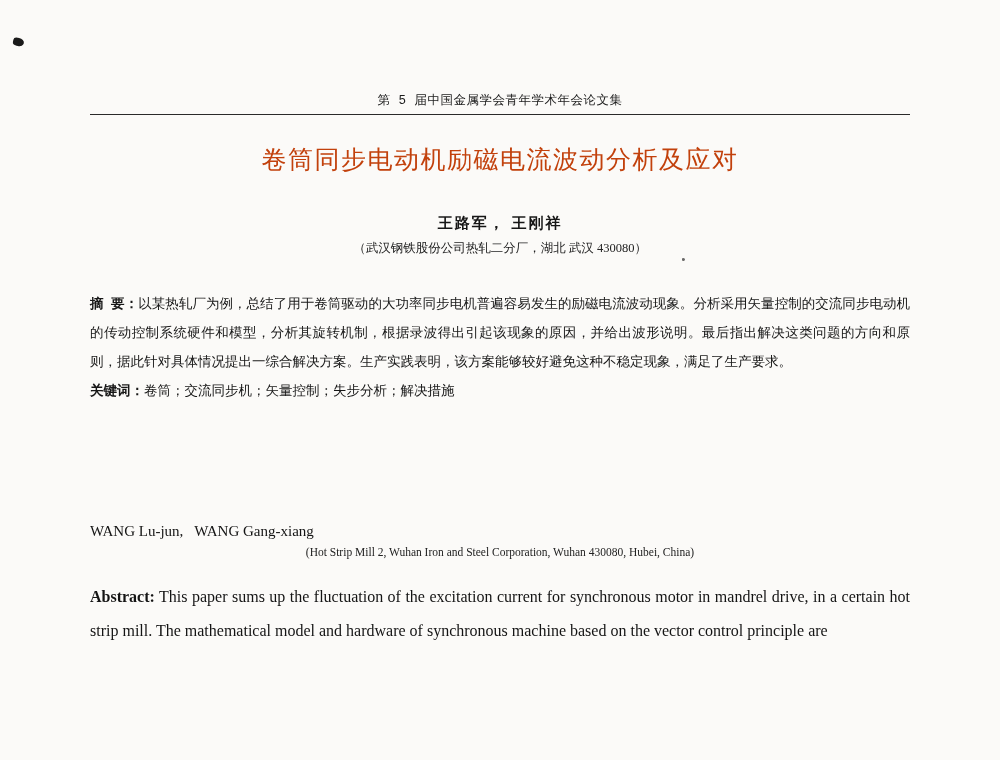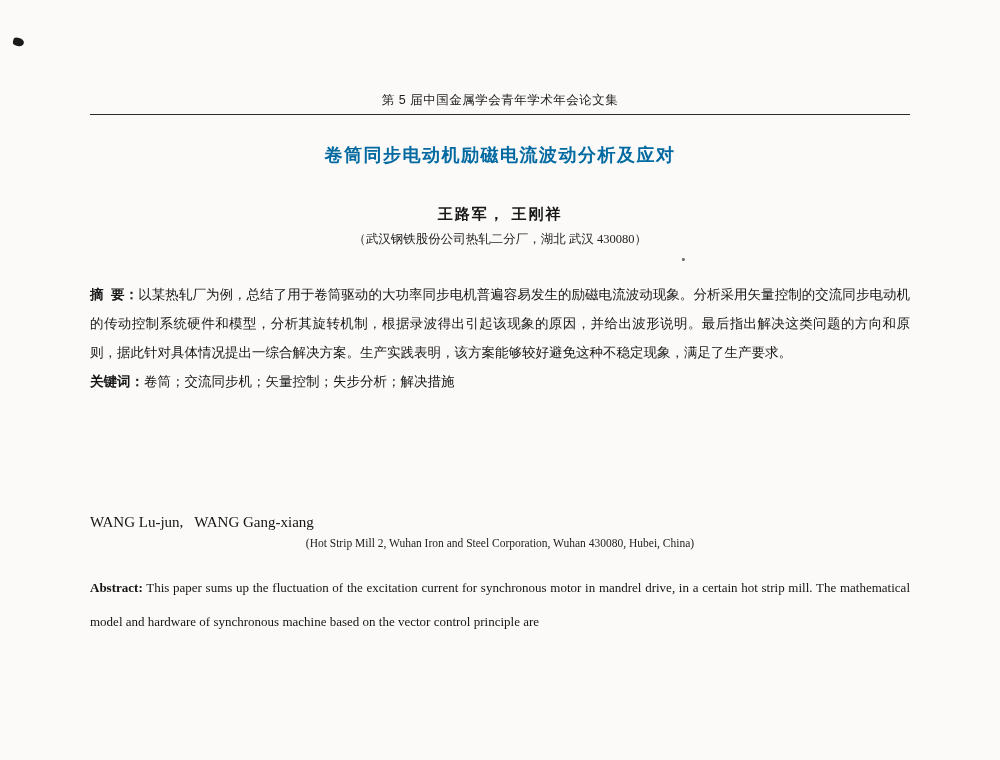--- a/index.html
+++ b/index.html
@@ -23,38 +23,38 @@
   .content {
     padding: 92px 90px 0 90px;
   }
 
   
   .running-head {
     text-align: center;
     font-size: 12.5px;
     letter-spacing: 0.5px;
     color: #1c1c1c;
-    font-family: Liberation Sans, sans-serif;
+    font-family: Liberation Mono, monospace;
   }
   .head-rule {
     margin-top: 5px;
     border: none;
     border-top: 1.6px solid #2a2a2a;
     width: 100%;
   }
 
   
   .title-zh {
     margin-top: 28px;
     text-align: center;
-    font-size: 18px;
-    font-weight: 700;
+    font-size: 25px;
+    font-weight: 400;
     letter-spacing: 1.5px;
     font-family: "Liberation Sans", sans-serif;
-    color: #0369a1;
+    color: #c2410c;
   }
 
   .authors-zh {
     margin-top: 38px;
     text-align: center;
     font-size: 15px;
     font-weight: 700;
     letter-spacing: 2px;
     white-space: pre;
   }
@@ -110,21 +110,21 @@
   .affiliation-en {
     margin-top: 6px;
     text-align: center;
     font-size: 11.5px;
     color: #222;
   }
 
   
   .abstract-en {
     margin-top: 22px;
-    font-size: 13px;
+    font-size: 16px;
     line-height: 34px;
     text-align: justify;
     color: #141414;
   }
   .abstract-en .label {
     font-weight: 700;
   }
 
   
   .speck {

